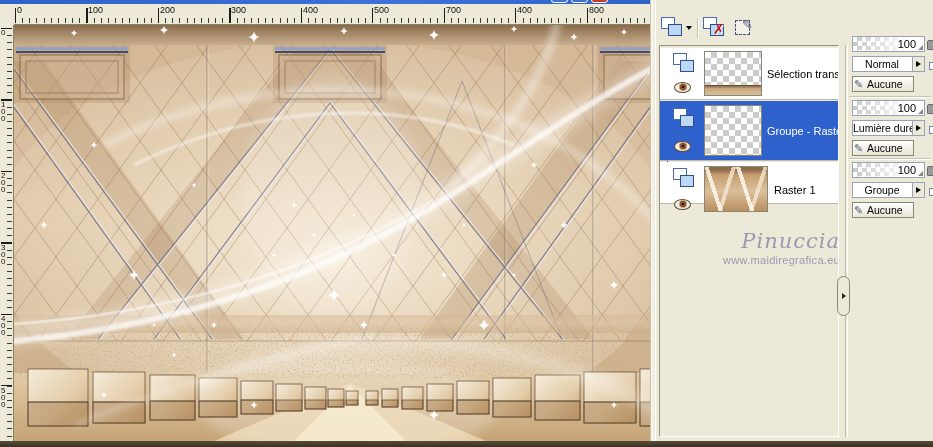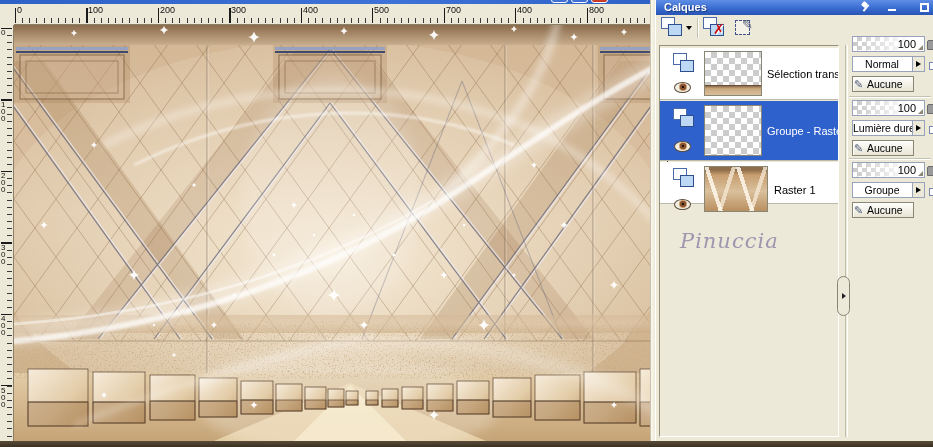--- a/index.html
+++ b/index.html
@@ -74,21 +74,21 @@
   .thumb { position:absolute; border:1px solid #8A8674; background:#fff; }
   .checker { background-image:conic-gradient(#CCCCCC 0 25%,#FFFFFF 0 50%,#CCCCCC 0 75%,#FFFFFF 0); background-size:12px 12px; }
   .thumb .strip { position:absolute; left:0; right:0; bottom:0; height:10px;
     background:linear-gradient(#8A6A48,#C9A87E 30%,#D8BE9C); border-top:1px solid #6A4E34; }
   .thumb-art { background:
      repeating-linear-gradient(72deg, transparent 0 13px, rgba(255,248,236,.85) 13px 17px, transparent 17px 30px),
      repeating-linear-gradient(-72deg, transparent 0 13px, rgba(244,230,210,.8) 13px 17px, transparent 17px 30px),
      linear-gradient(#8F6D4B 0 3px, #C79E70 8px, #D9C09C 55%, #B98F60 100%); }
   .grp-dots { position:absolute; left:7px; top:8px; height:150px; border-left:1px dotted #444; }
 
-  .watermark { text-align:left; color:#9E97B0; }
+  .watermark { text-align:right; color:#9E97B0; }
   .wm1 { font-family:"DejaVu Serif","Liberation Serif",serif; font-style:italic; font-size:21px; letter-spacing:1px; }
   .wm2 { font-size:11px; letter-spacing:.3px; margin-top:1px; }
 
   .splitter { position:absolute; left:189px; top:45px; width:3px; height:392px;
     border-left:1px solid #C2BEAC; border-right:1px solid #fff; }
   .collapse-pill { position:absolute; left:181px; top:276px; width:13px; height:40px;
     background:#ECE9D8; border:1px solid #8A8674; border-radius:7px; cursor:pointer; }
   .collapse-pill::after { content:""; position:absolute; left:4px; top:16px;
     border-top:3px solid transparent; border-bottom:3px solid transparent; border-left:4px solid #222; }
 
@@ -390,33 +390,20 @@
     <circle cx="500" cy="250" r="1.5" fill="#fff"></circle>
         <circle cx="140" cy="300" r="1.2" fill="#fff"></circle>
   </g>
 </svg>
 </div>
 
 <div class="abs canvas-edge"></div>
 
 <div class="abs palette">
 
-  <div class="pal-title">
-    <span>Calques</span>
-    <span class="tb-btn" style="left:203px">
-        <span class="pin-head"></span>
-        <span class="pin-stem"></span>
-      </span>
-    <span class="tb-btn" style="left:229px">
-        <span class="min-bar"></span>
-      </span>
-    <span class="tb-btn" style="left:261px">
-        <span class="frag-sq"></span>
-      </span>
-  </div>
 
   <div class="pal-toolbar">
     <span class="tool" style="left:5px;width:31px;">
       <span class="pgico"><span class="b"></span><span class="f"></span></span>
       <span class="drop-arrow"></span>
     </span>
     <span class="tool-sep" style="left:41px"></span>
     <span class="tool" style="left:47px;width:26px;">
       <span class="pgico"><span class="b"></span><span class="f"></span></span>
       <span class="del-x">✗</span>
@@ -457,20 +444,21 @@
           <span class="b"></span>
           <span class="f"></span>
         </span>
       <span class="eye" style="left:14px;top:37px;"></span>
       <span class="thumb thumb-art" style="left:44px;top:4px;width:64px;height:46px;"></span>
       <span class="lname" style="left:114px;top:22px;">Raster 1</span>
     </div>
 
     <div class="watermark abs" style="left:20px;top:183px;width:160px;">
       <div class="wm1">Pinuccia</div>
+      <div class="wm2">www.maidiregrafica.eu</div>
     </div>
   </div>
 
   <div class="splitter"></div>
   <div class="collapse-pill"></div>
 
   <div class="ctl" style="top:36px;">
     <div class="opacity-field">
       <span class="chk"></span>
         <span class="fade"></span>

